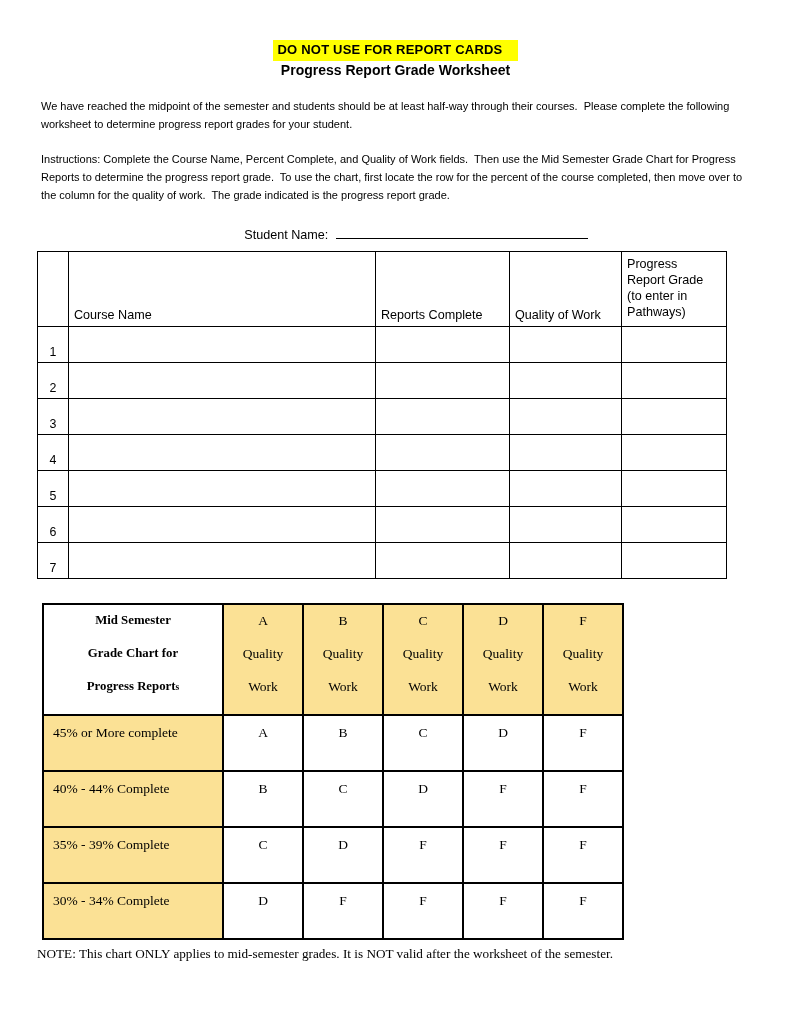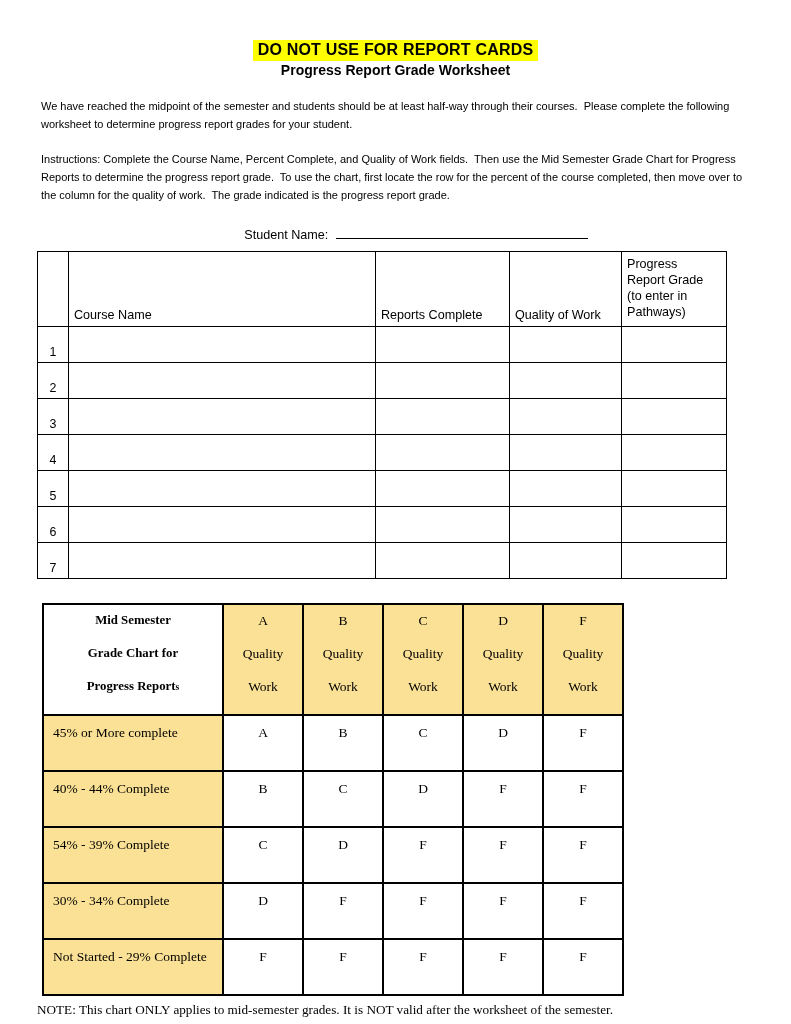--- a/index.html
+++ b/index.html
@@ -16,23 +16,23 @@
     background: #ffffff;
     overflow: hidden;
     box-sizing: border-box;
     padding-top: 40px;
   }
   .title-block { text-align: center; }
   .banner {
     display: inline-block;
     background: var(--highlight, #ffff00);
     font-weight: bold;
-    font-size: 16px;
+    font-size: 13px;
     letter-spacing: 0.2px;
-    padding: 1px 5px 2px 5px;
+    padding: 1px 16px 2px 5px;
     line-height: 18px;
   }
   .subtitle {
     font-weight: bold;
     font-size: 14px;
     margin-top: 0;
     line-height: 18px;
   }
   .para {
     margin: 0 40px 0 41px;
@@ -285,41 +285,33 @@
     </tr>
     <tr class="chart-row">
       <td class="row-label">40% - 44% Complete</td>
       <td class="grade-cell">B</td>
       <td class="grade-cell">C</td>
       <td class="grade-cell">D</td>
       <td class="grade-cell">F</td>
       <td class="grade-cell">F</td>
     </tr>
     <tr class="chart-row">
-      <td class="row-label">54% - 39% Complete</td>
+      <td class="row-label">35% - 39% Complete</td>
       <td class="grade-cell">C</td>
       <td class="grade-cell">D</td>
       <td class="grade-cell">F</td>
       <td class="grade-cell">F</td>
       <td class="grade-cell">F</td>
     </tr>
     <tr class="chart-row">
       <td class="row-label">30% - 34% Complete</td>
       <td class="grade-cell">D</td>
       <td class="grade-cell">F</td>
       <td class="grade-cell">F</td>
       <td class="grade-cell">F</td>
       <td class="grade-cell">F</td>
     </tr>
-    <tr class="chart-row">
-      <td class="row-label">Not Started - 29% Complete</td>
-      <td class="grade-cell">F</td>
-      <td class="grade-cell">F</td>
-      <td class="grade-cell">F</td>
-      <td class="grade-cell">F</td>
-      <td class="grade-cell">F</td>
-    </tr>
   </tbody>
     </table>
 
   <div class="note">NOTE: This chart ONLY applies to mid-semester grades.  It is NOT valid after the worksheet of the semester.</div>
 
 </div>
 
 </body></html>

